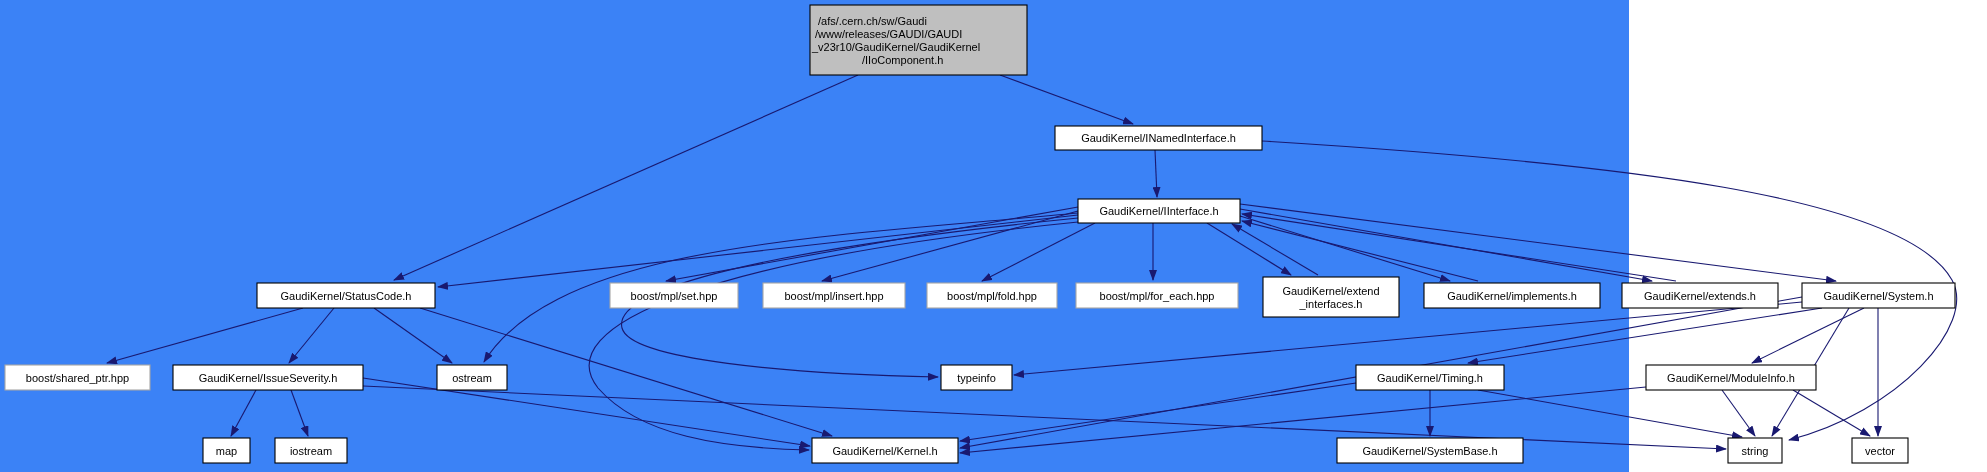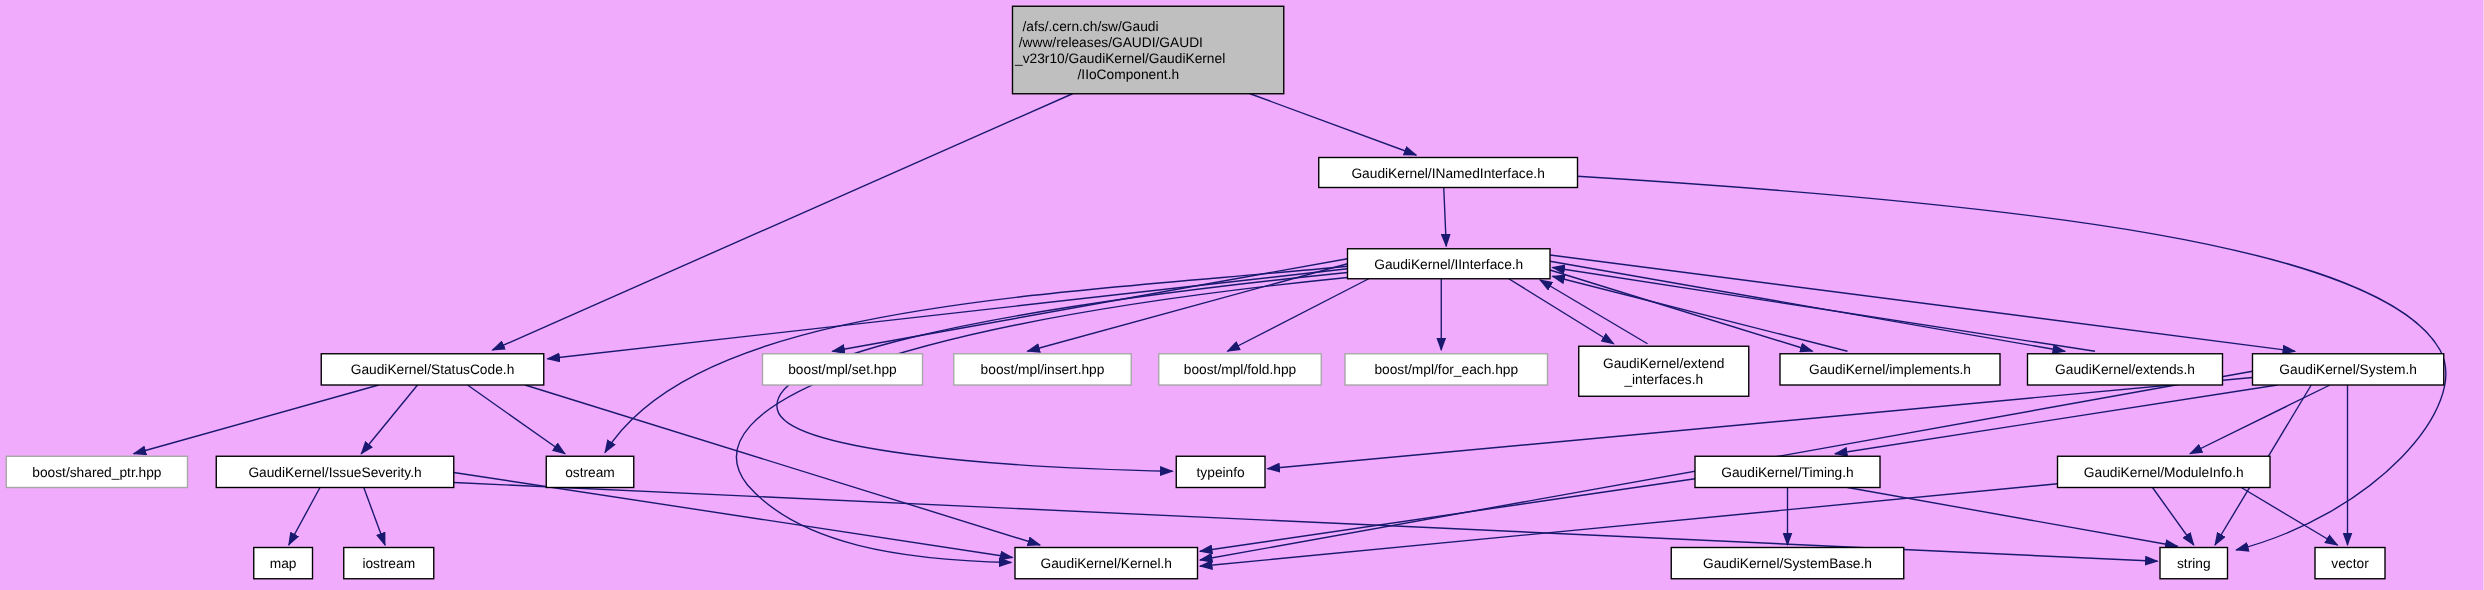--- a/index.html
+++ b/index.html
@@ -2,23 +2,23 @@
 <html><head>
 <meta charset="utf-8">
 <style>
   html, body {
     margin: 0;
     padding: 0;
     background: #ffffff;
   }
   .canvas {
     position: relative;
-    width: 1987px;
+    width: 1629px;
     height: 472px;
-    background: #f0abfc;
+    background: #3b82f6;
     font-family: "Liberation Sans", sans-serif;
   }
   svg { display: block; }
   .node-label {
     font-family: "Liberation Sans", sans-serif;
     font-size: 11px;
     fill: #000000;
   }
   .edge {
     fill: none;

